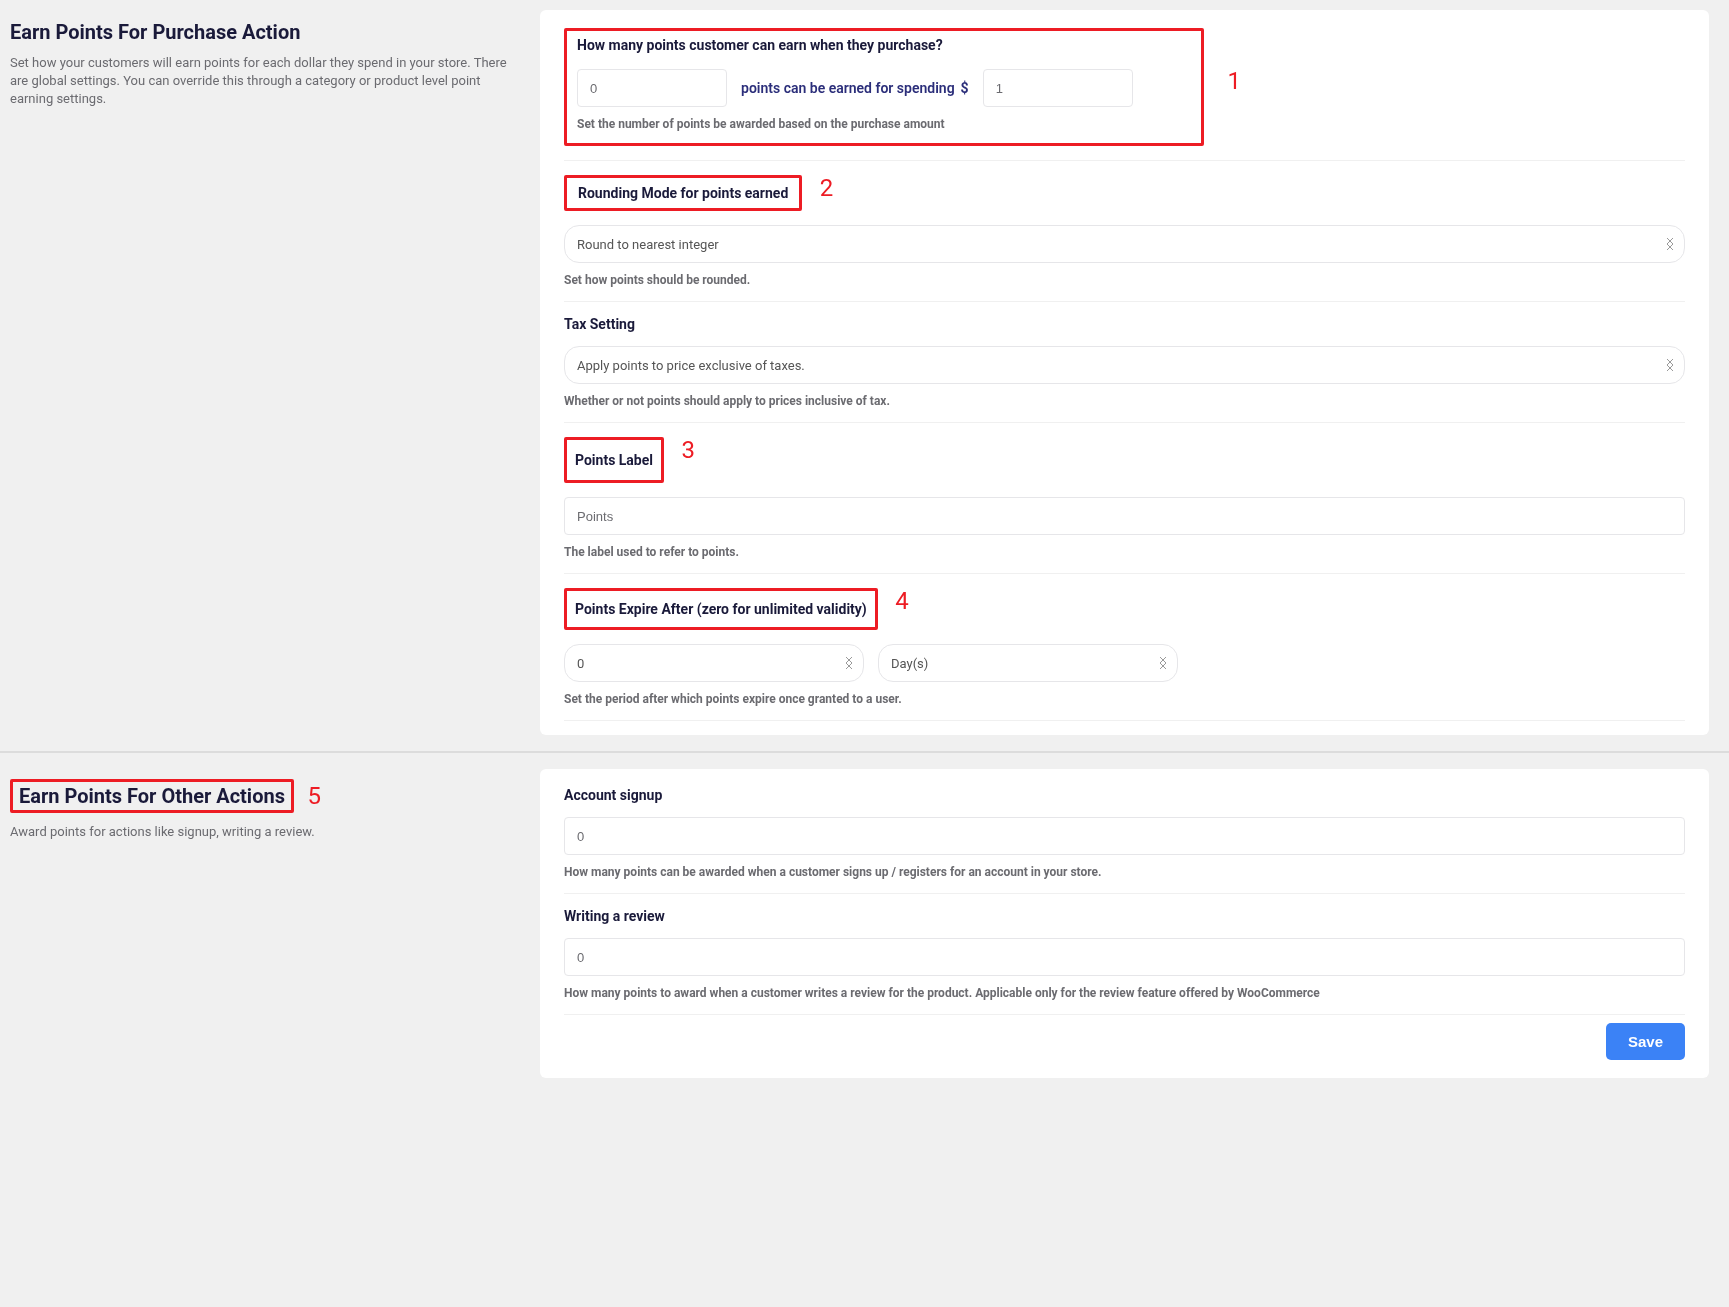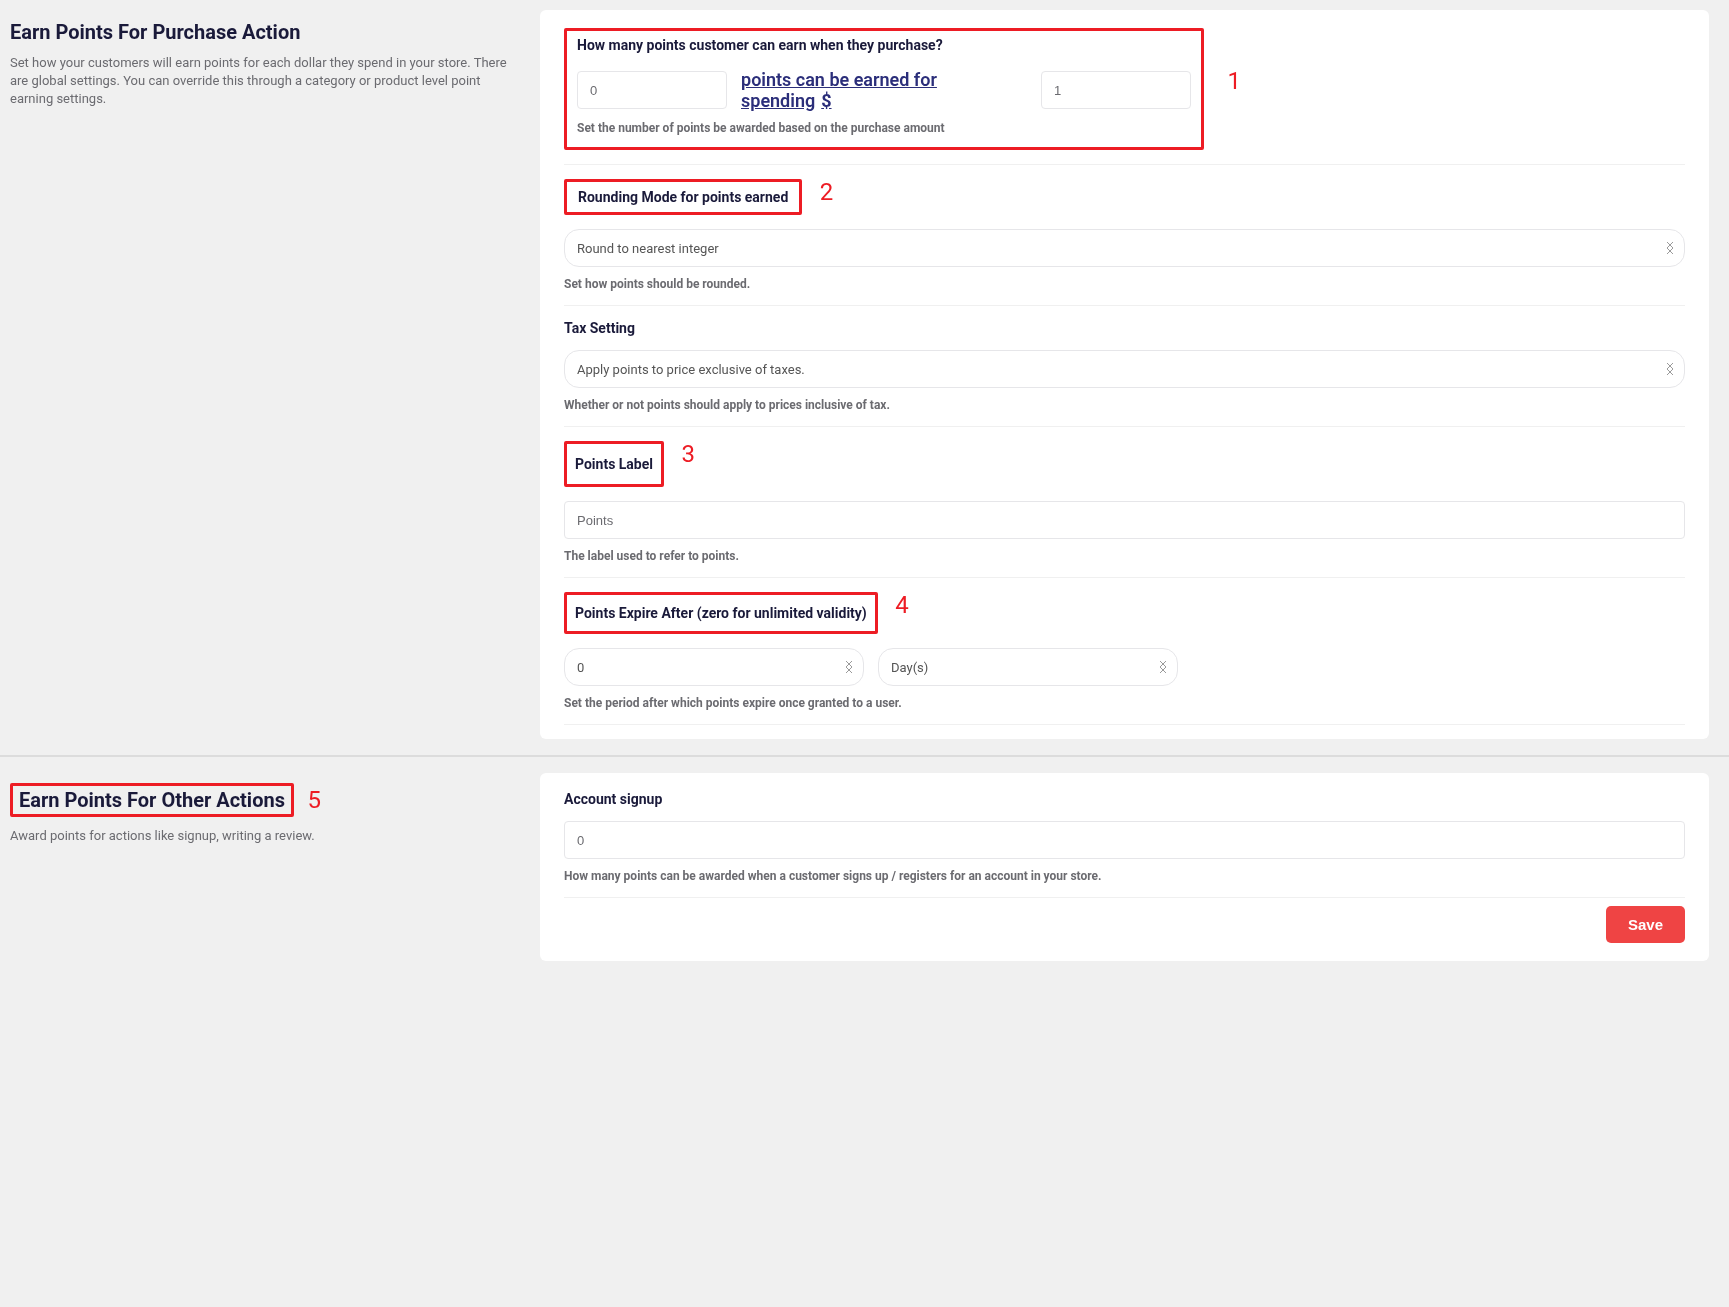--- a/index.html
+++ b/index.html
@@ -67,24 +67,23 @@
     border: 1px solid #e6e6e9;
     border-radius: 4px;
     padding: 0 12px;
     font-size: 13px;
     color: #6b6b70;
     background: #fff;
   }
   .txt-small { width: 150px; }
   .txt-full  { width: 100%; }
   .midlabel {
-    font-size: 18px;
+    font-size: 14px;
     font-weight: 600;
     color: #2b2e7a;
-    text-decoration: underline;
   }
   .midlabel .dollar { font-weight: 700; margin-left: 6px; }
   .select {
     height: 38px;
     border: 1px solid #e6e6e9;
     border-radius: 15px;
     padding: 0 30px 0 12px;
     font-size: 13px;
     color: #555;
     background: #fff;
@@ -121,21 +120,21 @@
     font-weight: 400;
     position: absolute;
   }
   .sep {
     height: 2px;
     background: #dcdcdc;
     margin: 6px 0;
   }
   .save-row { text-align: right; padding: 8px 0 4px 0; }
   .save-btn {
-    background: #ef4444;
+    background: #3b82f6;
     color: #fff;
     font-size: 15px;
     font-weight: 600;
     border: none;
     border-radius: 5px;
     padding: 10px 22px;
     cursor: pointer;
   }
 </style>
 </head>
@@ -227,20 +226,25 @@
       <p style="margin-top:10px;">Award points for actions like signup, writing a review.</p>
     </div>
 
     <div class="section-right">
       <div class="block" style="padding-top:4px;">
         <div class="block-title">Account signup</div>
         <input class="txt-input txt-full" value="0" style="">
         <div class="block-help">How many points can be awarded when a customer signs up / registers for an account in your store.</div>
       </div>
 
+      <div class="block">
+        <div class="block-title">Writing a review</div>
+        <input class="txt-input txt-full" value="0" style="">
+        <div class="block-help">How many points to award when a customer writes a review for the product. Applicable only for the review feature offered by WooCommerce</div>
+      </div>
 
       <div class="save-row">
         <button class="save-btn">Save</button>
       </div>
     </div>
   </div>
 
 </div>
 
 </body></html>

